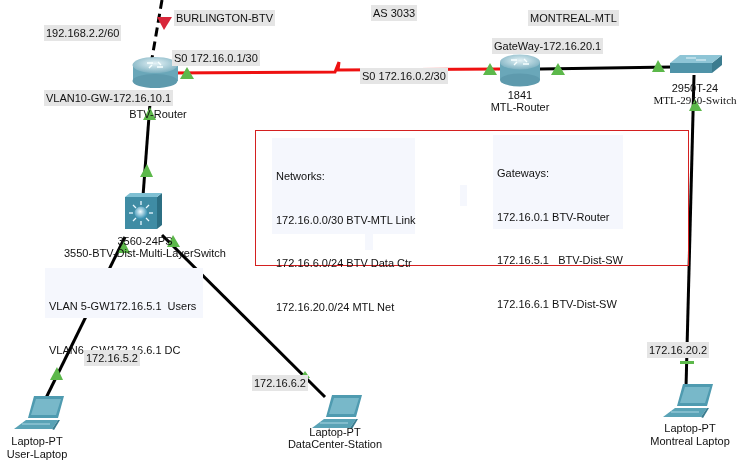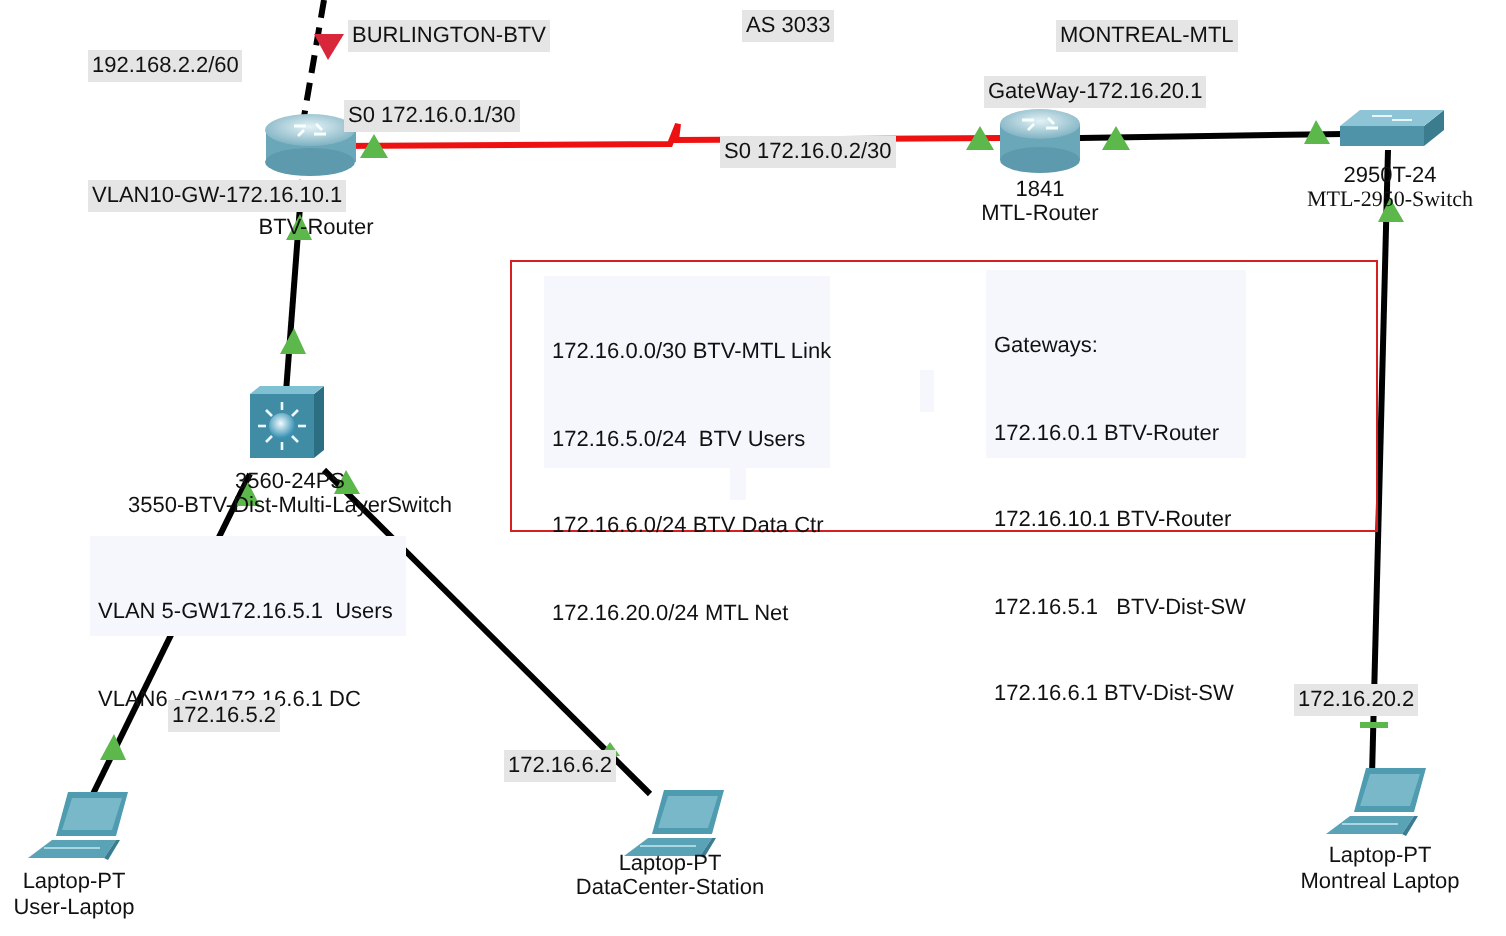--- a/index.html
+++ b/index.html
@@ -113,30 +113,29 @@
     <polygon points="46,26 48,26 42,36 40,35" fill="#3a7d90"></polygon>
     <line x1="10" y1="30" x2="38" y2="30" stroke="#a9d6e3" stroke-width="1"></line>
   </g>
 </svg>
 
 <div class="frame"></div>
 <div class="ghost" style="left:460px;top:185px;width:7px;height:21px;"></div>
 <div class="ghost" style="left:365px;top:228px;width:8px;height:22px;"></div>
 
 <div class="note" style="left:272px;top:138px;width:135px;height:92px;">
+  <div>Networks:</div>
   <div>172.16.0.0/30 BTV-MTL Link</div>
-  <div>172.16.5.0/24  BTV Users</div>
   <div>172.16.6.0/24 BTV Data Ctr</div>
   <div>172.16.20.0/24 MTL Net</div>
 </div>
 
 <div class="note" style="left:493px;top:135px;width:122px;height:90px;">
   <div>Gateways:</div>
   <div>172.16.0.1 BTV-Router</div>
-  <div>172.16.10.1 BTV-Router</div>
   <div>172.16.5.1   BTV-Dist-SW</div>
   <div>172.16.6.1 BTV-Dist-SW</div>
 </div>
 
 <div class="lbl" style="left:174px;top:10px;">BURLINGTON-BTV</div>
 <div class="lbl" style="left:371px;top:5px;">AS 3033</div>
 <div class="lbl" style="left:528px;top:10px;">MONTREAL-MTL</div>
 
 <div class="lbl" style="left:44px;top:25px;">192.168.2.2/60</div>
 <div class="lbl" style="left:172px;top:50px;">S0 172.16.0.1/30</div>

